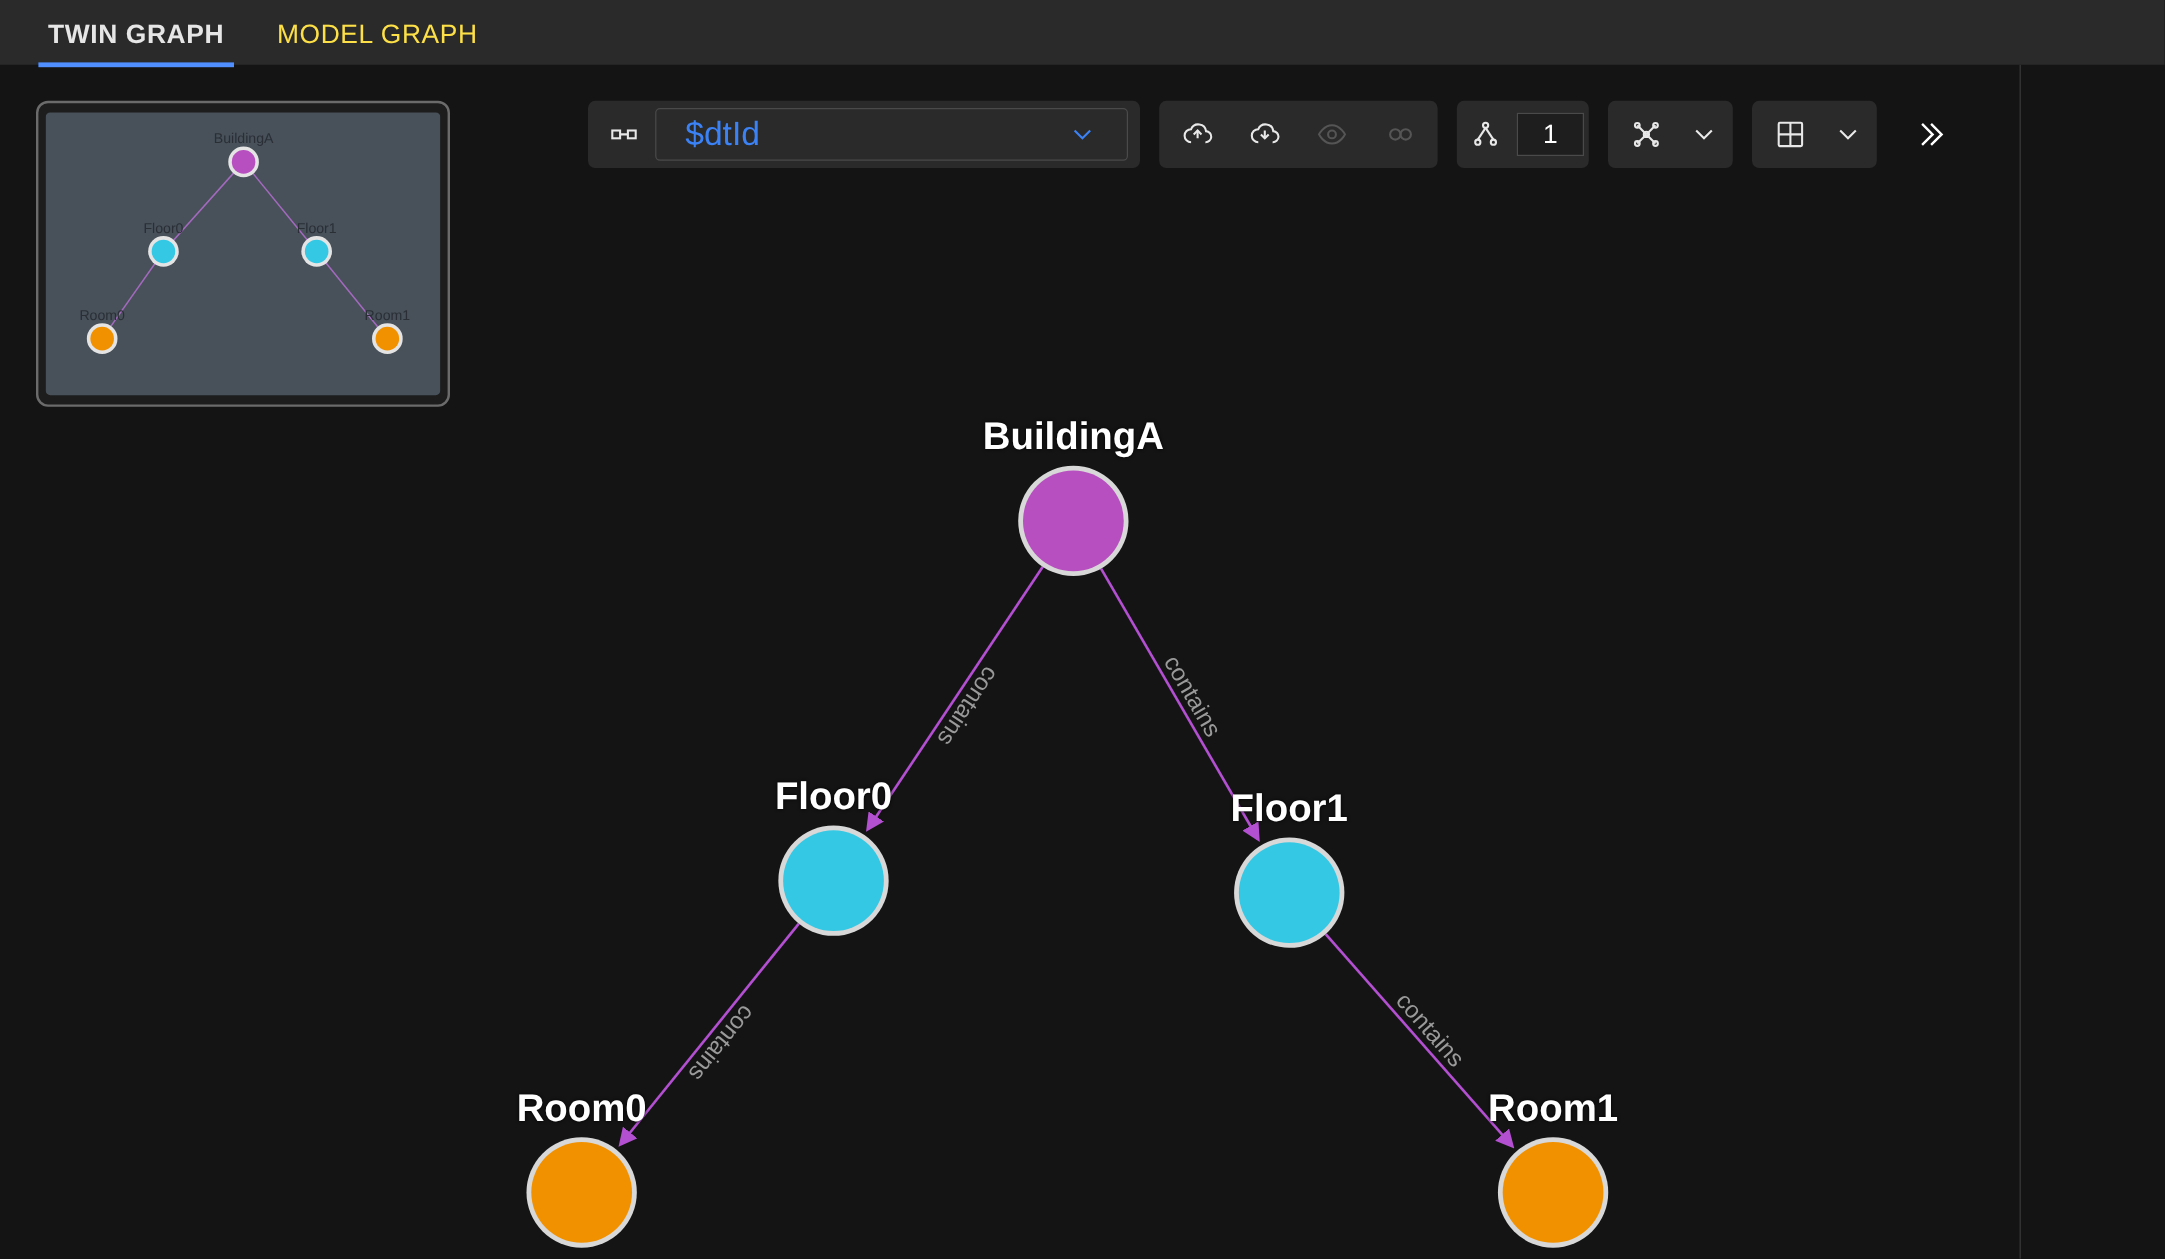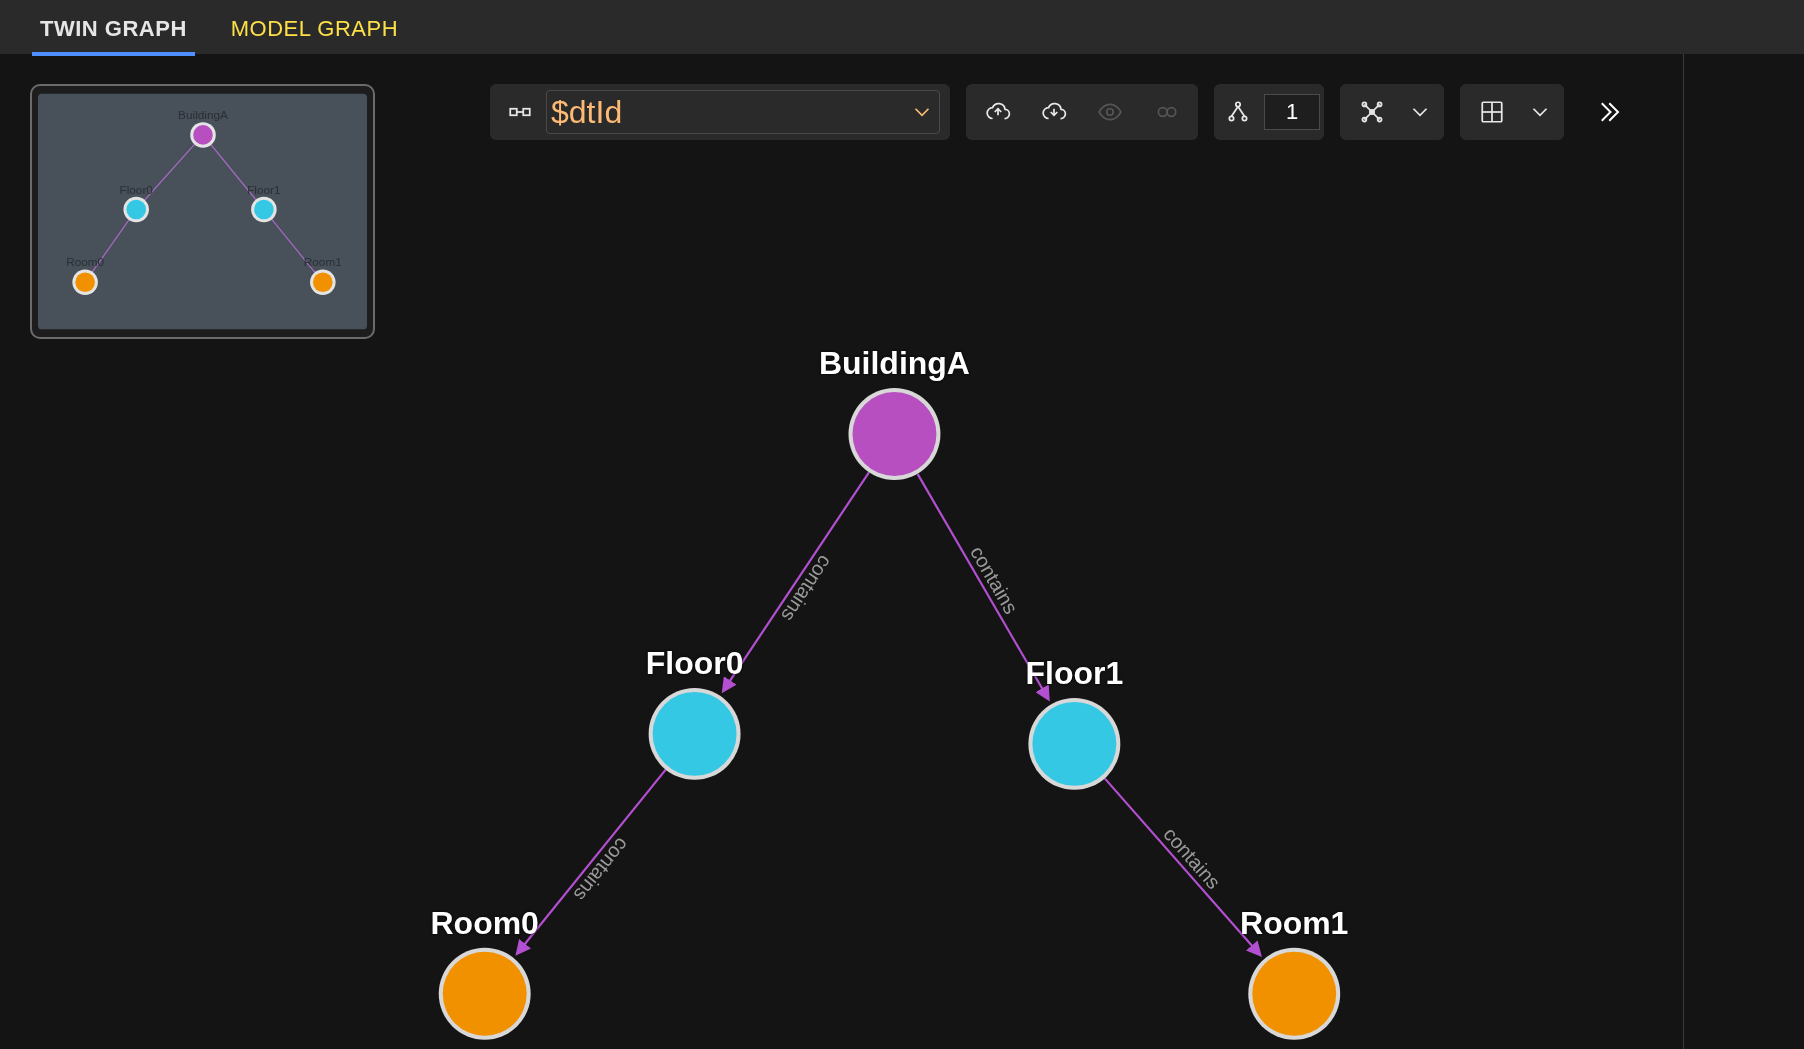--- a/index.html
+++ b/index.html
@@ -81,23 +81,23 @@
     gap: 6px;
   }
   .dtid-select {
     flex: 1;
     height: 44px;
     border: 1px solid #4a4a4a;
     border-radius: 4px;
     display: flex;
     align-items: center;
     justify-content: space-between;
-    padding: 0 4px;
-    font-size: 32px;
-    color: #fdba74;
+    padding: 0 24px;
+    font-size: 28px;
+    color: #3b82f6;
     cursor: pointer;
   }
   .tb-btn {
     width: 56px; height: 56px;
     display: flex; align-items: center; justify-content: center;
     cursor: pointer;
     color: #e8e8e8;
   }
   .tb-btn.disabled { color: #555; cursor: default; }
   .tb-btn.narrow { width: 40px; }

